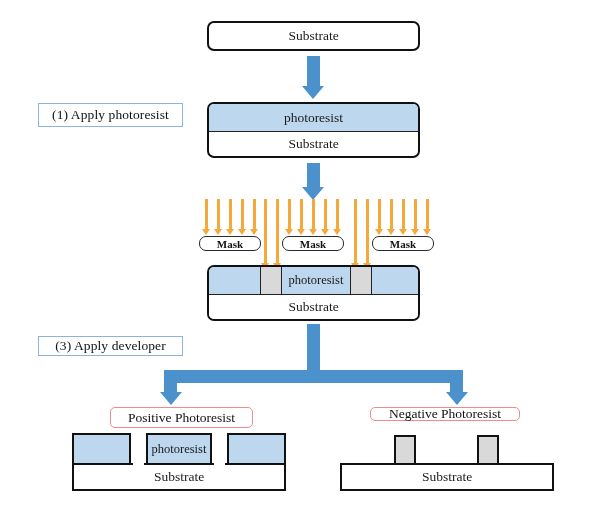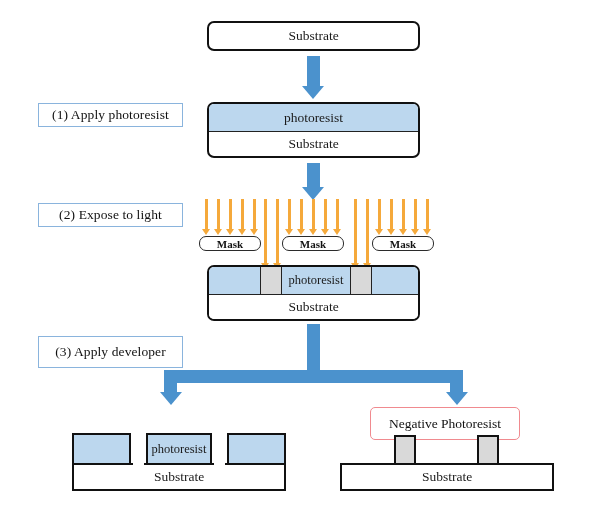--- a/index.html
+++ b/index.html
@@ -136,23 +136,20 @@
   <div class="stack" style="left:207px;top:102px;width:213px;height:56px;">
     <div class="layer" style="left:0;top:0;right:0;height:27px;background:#bcd7ee;">photoresist</div>
     <div class="layer sep" style="left:0;top:27px;right:0;bottom:0;">Substrate</div>
   </div>
 
   <div>
     <div class="barrow-shaft abs" style="left:307px;top:163px;width:13px;height:24px;"></div>
     <div class="barrow-head" style="left:302px;top:187px;"></div>
   </div>
 
-  <div class="step-label" style="left:38px;top:203px;width:145px;height:24px;">
-    <span>(2) Expose to light</span>
-  </div>
 
   <div>
 
     <div class="ray" style="left:205px;top:199px;height:30px;"></div>
     <div class="ray-head" style="left:202.3px;top:229px;"></div>
     <div class="ray" style="left:217px;top:199px;height:30px;"></div>
     <div class="ray-head" style="left:214.3px;top:229px;"></div>
     <div class="ray" style="left:229px;top:199px;height:30px;"></div>
     <div class="ray-head" style="left:226.3px;top:229px;"></div>
     <div class="ray" style="left:241px;top:199px;height:30px;"></div>
@@ -206,38 +203,41 @@
   <div class="stack" style="left:207px;top:265px;width:213px;height:56px;">
 
     <div class="blk blk-blue" style="left:0;top:0;width:213px;height:27px;"></div>
 
     <div class="blk blk-gray" style="left:51px;top:0;width:22px;height:27px;border-left:1.6px solid #222;border-right:1.6px solid #222;"></div>
     <div class="blk blk-gray" style="left:141px;top:0;width:22px;height:27px;border-left:1.6px solid #222;border-right:1.6px solid #222;"></div>
     <div class="blk-label" style="left:73px;top:0;width:68px;height:27px;">photoresist</div>
     <div class="layer sep" style="left:0;top:27px;right:0;bottom:0;background:#fff;">Substrate</div>
   </div>
 
-  <div class="step-label" style="left:38px;top:336px;width:145px;height:32px;">
+  <div class="step-label" style="left:38px;top:336px;width:145px;height:20px;">
     <span>(3) Apply developer</span>
   </div>
 
   <div>
 
     <div class="barrow-shaft abs" style="left:307px;top:324px;width:13px;height:46px;"></div>
 
     <div class="barrow-shaft abs" style="left:164px;top:370px;width:299px;height:13px;"></div>
 
     <div class="barrow-shaft abs" style="left:164px;top:370px;width:13px;height:22px;"></div>
     <div class="barrow-head" style="left:159.5px;top:392px;"></div>
 
     <div class="barrow-shaft abs" style="left:450px;top:370px;width:13px;height:22px;"></div>
     <div class="barrow-head" style="left:445.5px;top:392px;"></div>
   </div>
 
-  <div class="result-label" style="left:370px;top:407px;width:150px;height:33px;">
+  <div class="result-label" style="left:110px;top:407px;width:143px;height:21px;">
+    <span>Positive Photoresist</span>
+  </div>
+  <div class="result-label" style="left:370px;top:407px;width:150px;height:14px;">
     <span>Negative Photoresist</span>
   </div>
 
   <div>
 
     <div class="sub-slab" style="left:72px;top:463px;width:214px;height:28px;">
       <span>Substrate</span>
     </div>
 
     <div class="res-blue" style="left:72px;top:433px;width:59px;height:32px;"></div>

